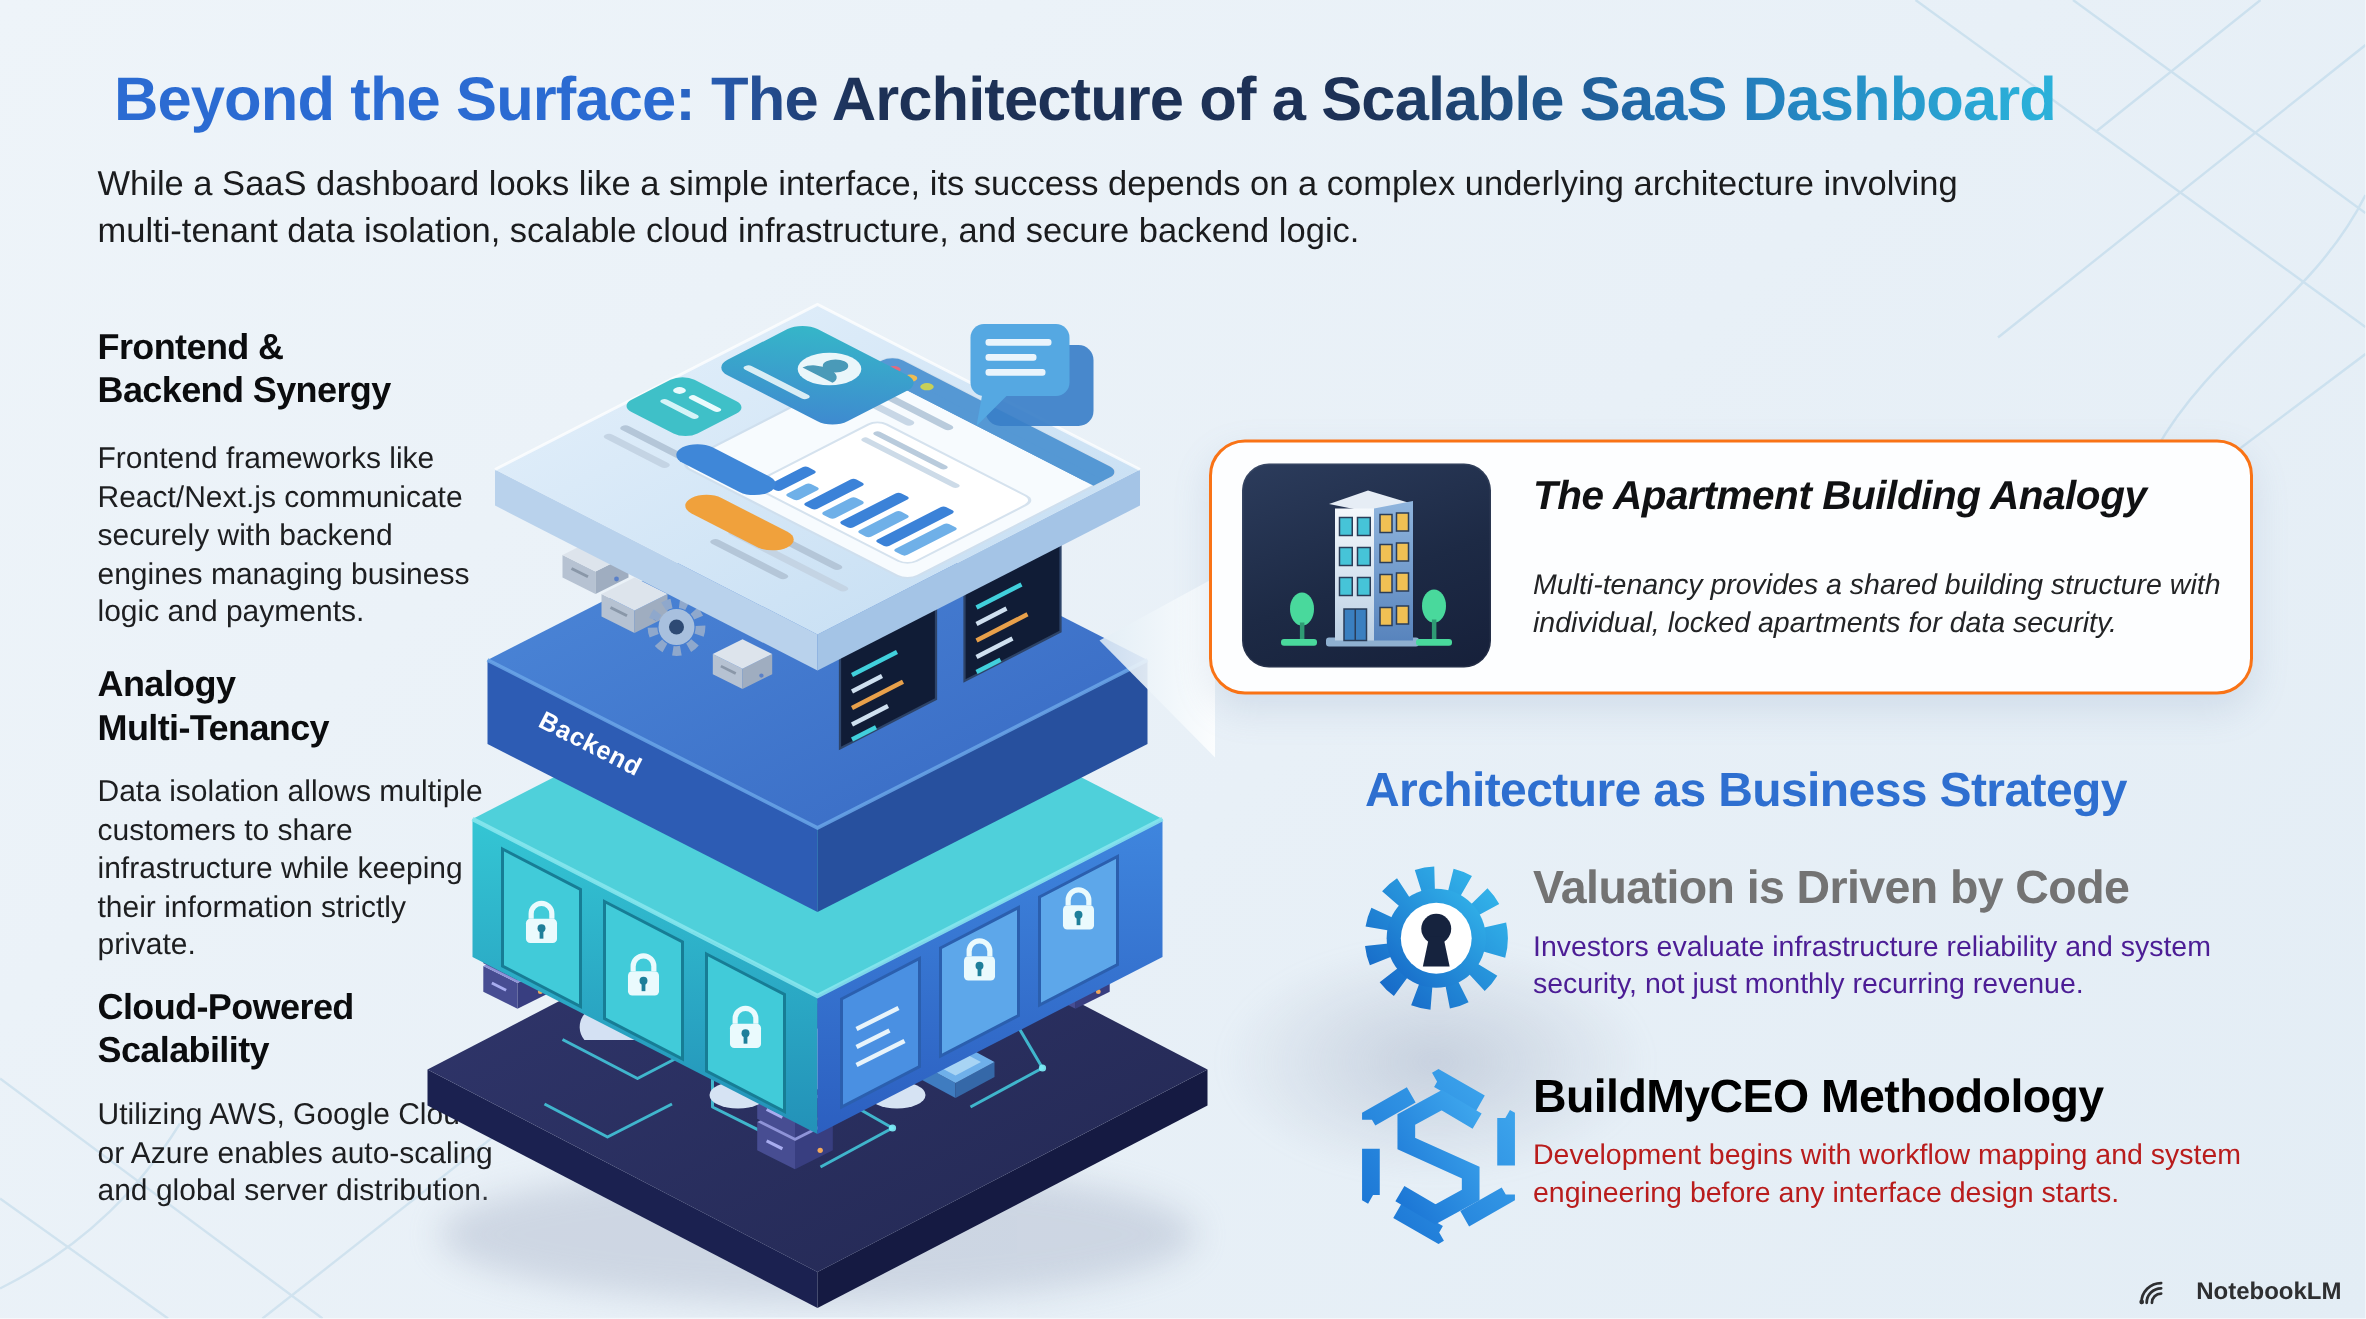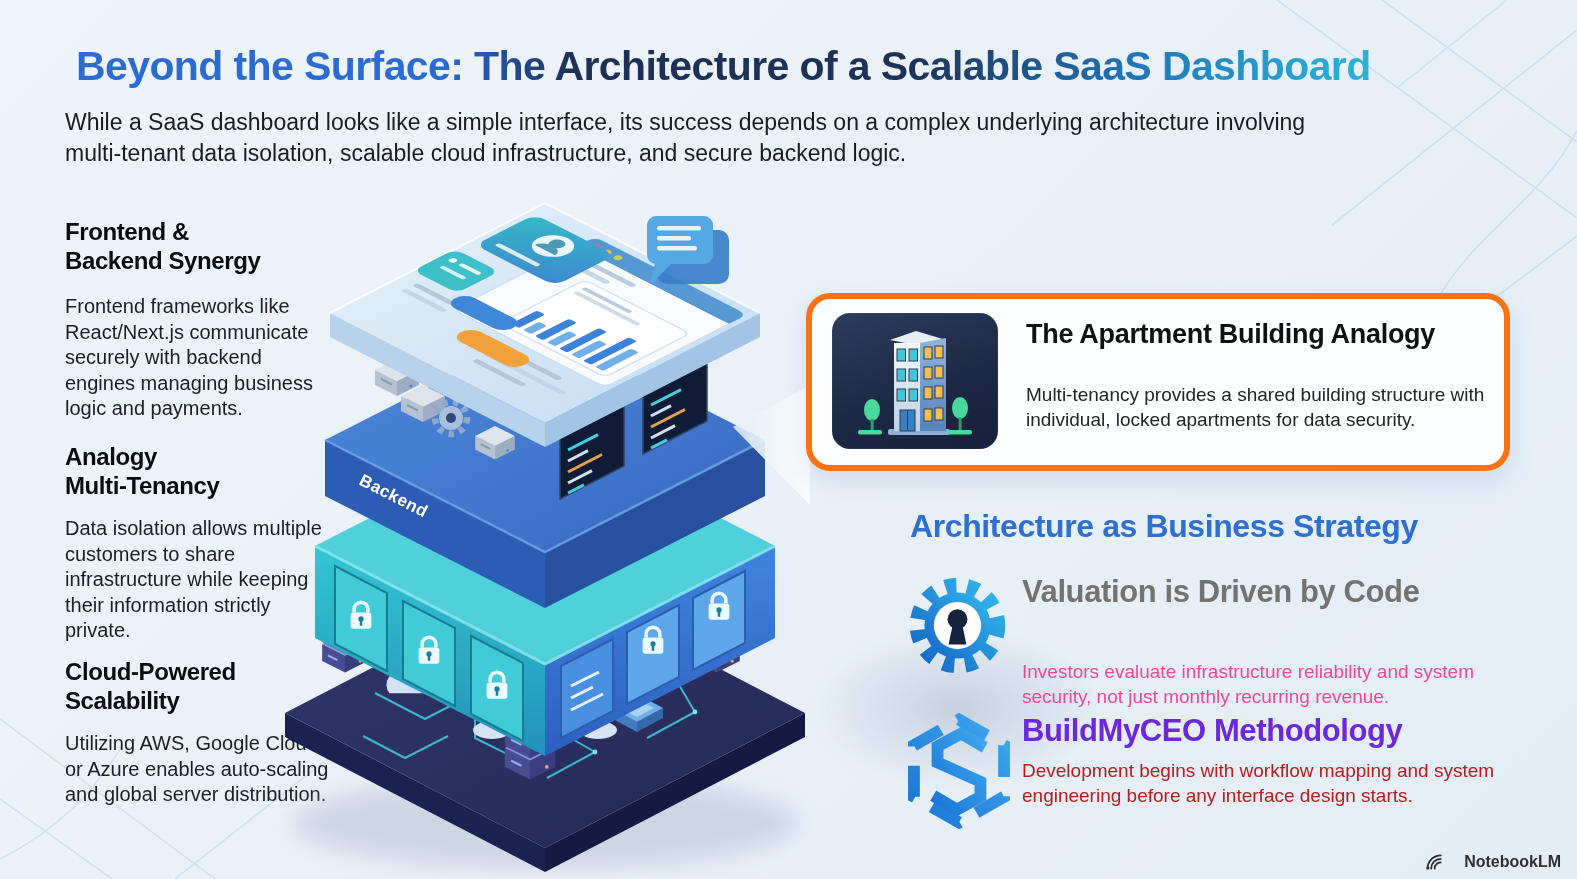--- a/index.html
+++ b/index.html
@@ -28,40 +28,40 @@
   }
   .sec-body{
     left:65px;width:272px;font-size:20px;font-weight:500;color:#1d1e20;line-height:1.28;
   }
   .t1{top:218px}.b1{top:294px}
   .t2{top:443px}.b2{top:516px}
   .t3{top:658px}.b3{top:731px}
   
   .card{
     left:806px;top:293px;width:692px;height:166px;background:#fdfeff;
-    border:6px solid #f97316;border-radius:24px;
-    box-shadow:0 10px 24px rgba(110,140,175,.18);z-index:3;
+    border:2px solid #f97316;border-radius:24px;
+    box-shadow:0 10px 24px rgba(110,140,175,.18);z-index:3;font-style:italic;
   }
   .card-icon{
     position:absolute;left:20px;top:14px;width:166px;height:136px;border-radius:18px;
     background:linear-gradient(160deg,#2c3c5c 0%,#1d2a45 55%,#16203a 100%);
     box-shadow:inset 0 0 0 1px rgba(255,255,255,.06);
   }
   .card-title{position:absolute;left:214px;top:20px;font-size:27px;font-weight:800;color:#101113;letter-spacing:-0.3px;}
   .card-body{position:absolute;left:214px;top:60px;width:460px;font-size:19px;font-weight:500;color:#232426;line-height:1.3;margin-top:24px;}
   .wedge{left:695px;top:372px;z-index:2;}
   
   .strategy-heading{
     left:910px;top:508px;font-size:32px;font-weight:800;color:#2e6fd0;letter-spacing:-0.4px;text-align:center;
   }
   .item-icon1{left:905px;top:573px;width:105px;height:105px;}
   .item-title1{left:1022px;top:574px;font-size:31px;font-weight:800;color:#737373;letter-spacing:-0.4px;}
-  .item-body1{left:1022px;top:620px;width:510px;font-size:19px;font-weight:500;color:#ec4899;line-height:1.3;margin-top:40px;}
+  .item-body1{left:1022px;top:620px;width:510px;font-size:19px;font-weight:500;color:#4c1d95;line-height:1.3;}
   .item-icon2{left:900px;top:712px;width:118px;height:118px;}
-  .item-title2{left:1022px;top:713px;font-size:31px;font-weight:800;color:#6d28d9;letter-spacing:-0.4px;}
+  .item-title2{left:1022px;top:713px;font-size:31px;font-weight:800;color:#000000;letter-spacing:-0.4px;}
   .item-body2{left:1022px;top:759px;width:520px;font-size:19px;font-weight:400;color:#b91c1c;line-height:1.3;}
   
   .illustration{left:255px;top:178px;z-index:1;}
   .shadow-right{
     left:812px;top:628px;width:290px;height:160px;border-radius:50%;
     background:radial-gradient(ellipse at center,rgba(148,160,184,.38) 0%,rgba(148,160,184,0) 70%);
     filter:blur(6px);z-index:0;
   }
   .deco{opacity:.75;z-index:0;}
   .watermark{

